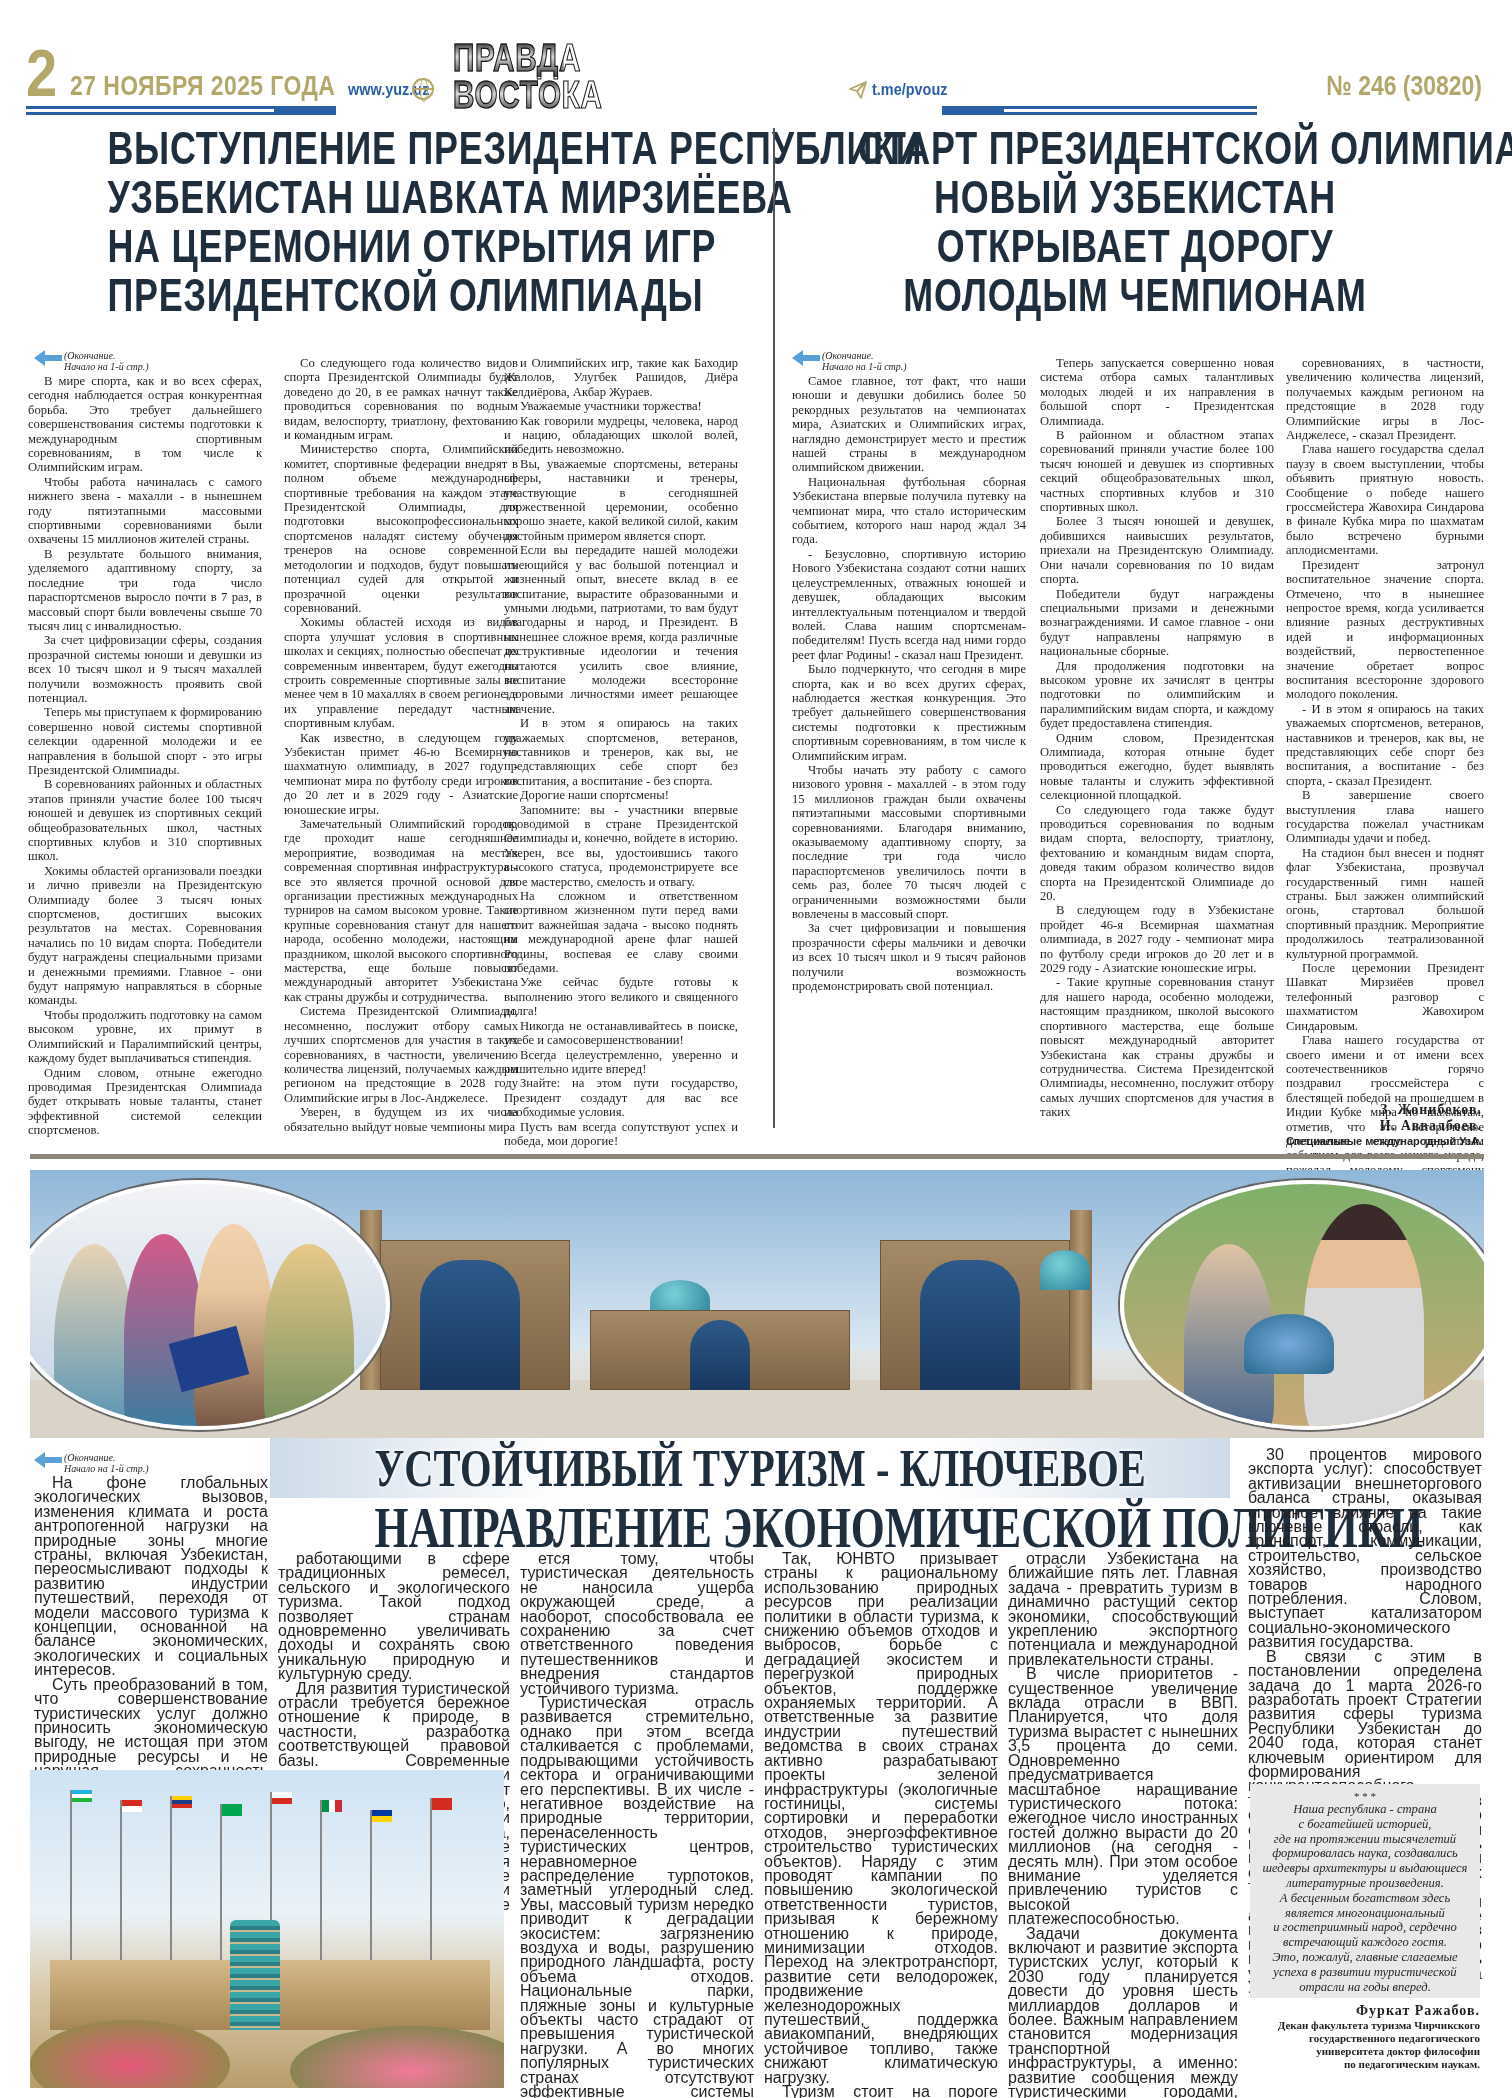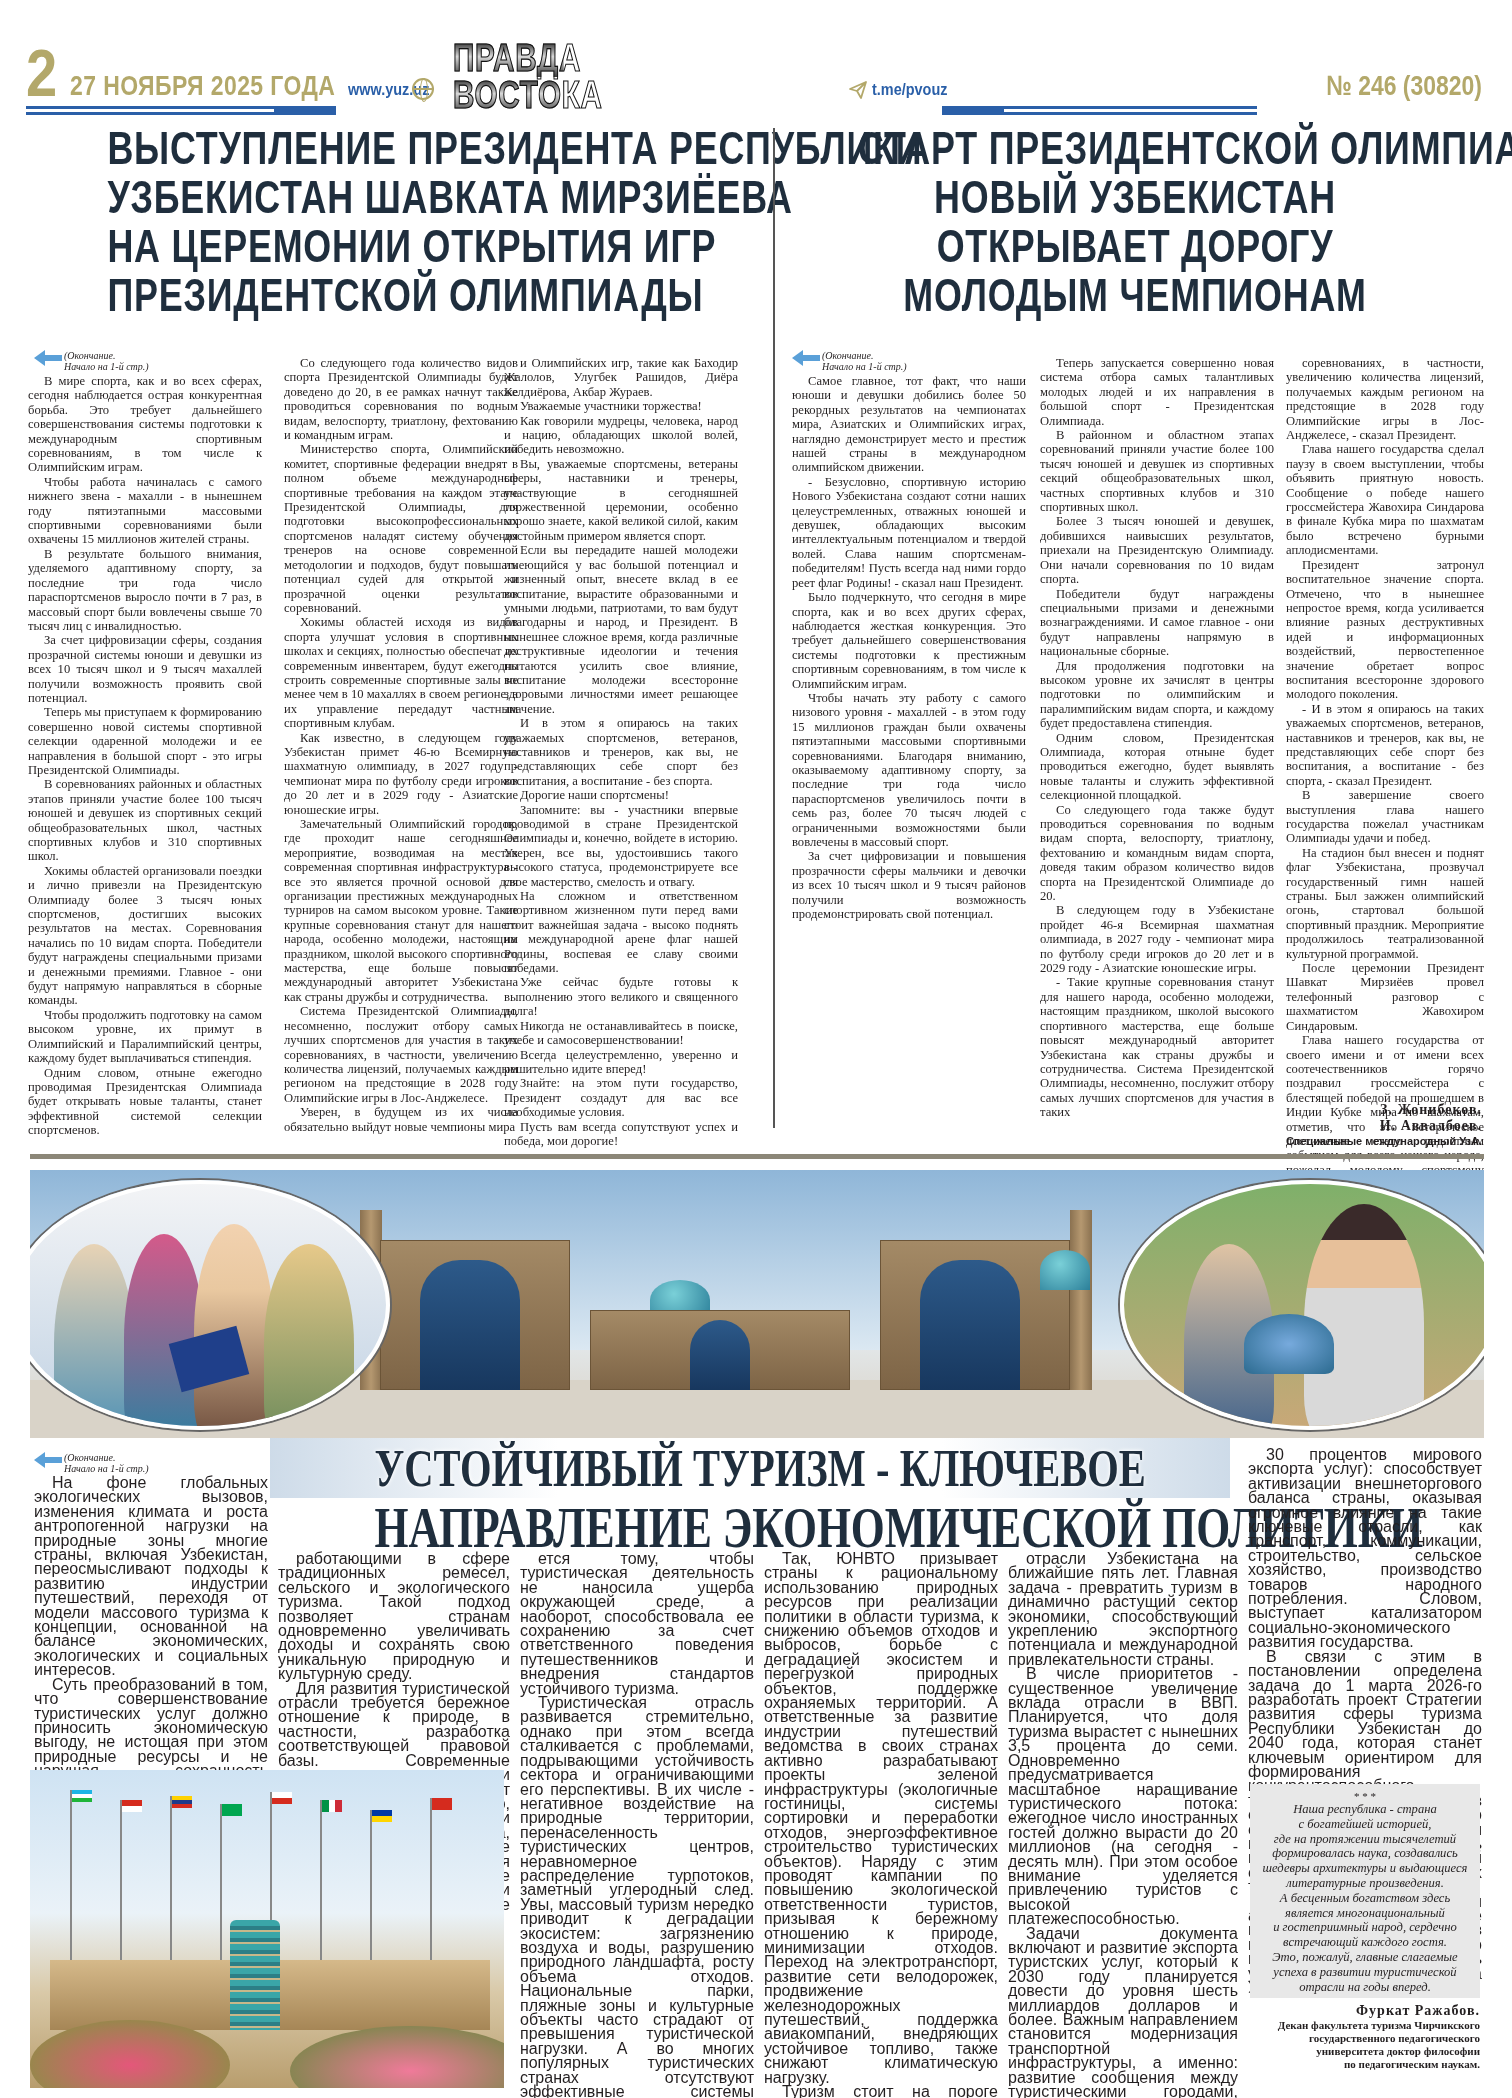--- a/index.html
+++ b/index.html
@@ -171,20 +171,21 @@
 <svg class="arrow-icon" style="left:792px;top:350px" viewBox="0 0 28 16">
   <path d="M0 8 L11 0 L11 5 L28 5 L28 11 L11 11 L11 16 Z" fill="#5aa0d8"></path>
 </svg>
 <div class="cont-note" style="left:822px;top:350px">
   <div>(Окончание.</div>
   <div>Начало на 1-й стр.)</div>
 </div>
 
 <div class="col" style="left:792px;top:374px;width:234px">
     <p>Самое главное, тот факт, что наши юноши и девушки добились более 50 рекордных результатов на чемпионатах мира, Азиатских и Олимпийских играх, наглядно демонстрирует место и престиж нашей страны в международном олимпийском движении.</p>
+    <p>Национальная футбольная сборная Узбекистана впервые получила путевку на чемпионат мира, что стало историческим событием, которого наш народ ждал 34 года.</p>
     <p>- Безусловно, спортивную историю Нового Узбекистана создают сотни наших целеустремленных, отважных юношей и девушек, обладающих высоким интеллектуальным потенциалом и твердой волей. Слава нашим спортсменам-победителям! Пусть всегда над ними гордо реет флаг Родины! - сказал наш Президент.</p>
     <p>Было подчеркнуто, что сегодня в мире спорта, как и во всех других сферах, наблюдается жесткая конкуренция. Это требует дальнейшего совершенствования системы подготовки к престижным спортивным соревнованиям, в том числе к Олимпийским играм.</p>
     <p>Чтобы начать эту работу с самого низового уровня - махаллей - в этом году 15 миллионов граждан были охвачены пятиэтапными массовыми спортивными соревнованиями. Благодаря вниманию, оказываемому адаптивному спорту, за последние три года число параспортсменов увеличилось почти в семь раз, более 70 тысяч людей с ограниченными возможностями были вовлечены в массовый спорт.</p>
     <p>За счет цифровизации и повышения прозрачности сферы мальчики и девочки из всех 10 тысяч школ и 9 тысяч районов получили возможность продемонстрировать свой потенциал.</p>
   </div>
 <div class="col" style="left:1040px;top:356px;width:234px">
     <p>Теперь запускается совершенно новая система отбора самых талантливых молодых людей и их направления в большой спорт - Президентская Олимпиада.</p>
     <p>В районном и областном этапах соревнований приняли участие более 100 тысяч юношей и девушек из спортивных секций общеобразовательных школ, частных спортивных клубов и 310 спортивных школ.</p>
     <p>Более 3 тысяч юношей и девушек, добившихся наивысших результатов, приехали на Президентскую Олимпиаду. Они начали соревнования по 10 видам спорта.</p>
     <p>Победители будут награждены специальными призами и денежными вознаграждениями. И самое главное - они будут направлены напрямую в национальные сборные.</p>

